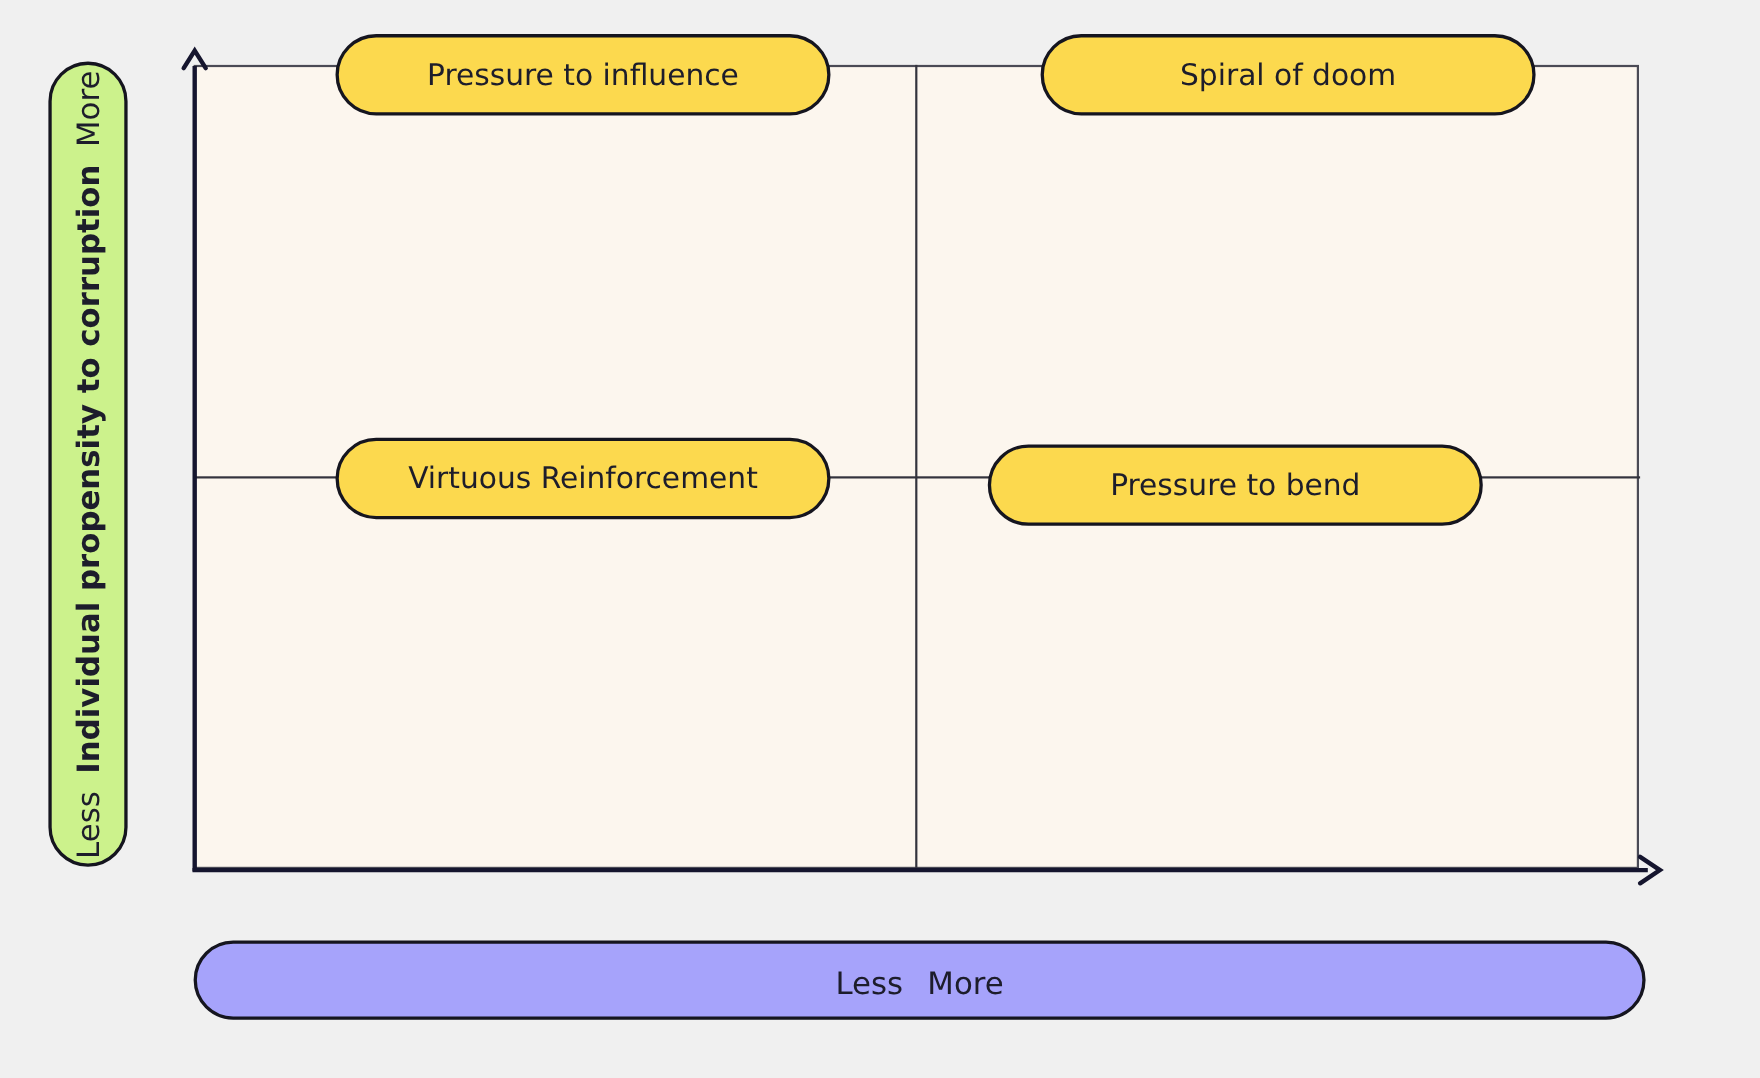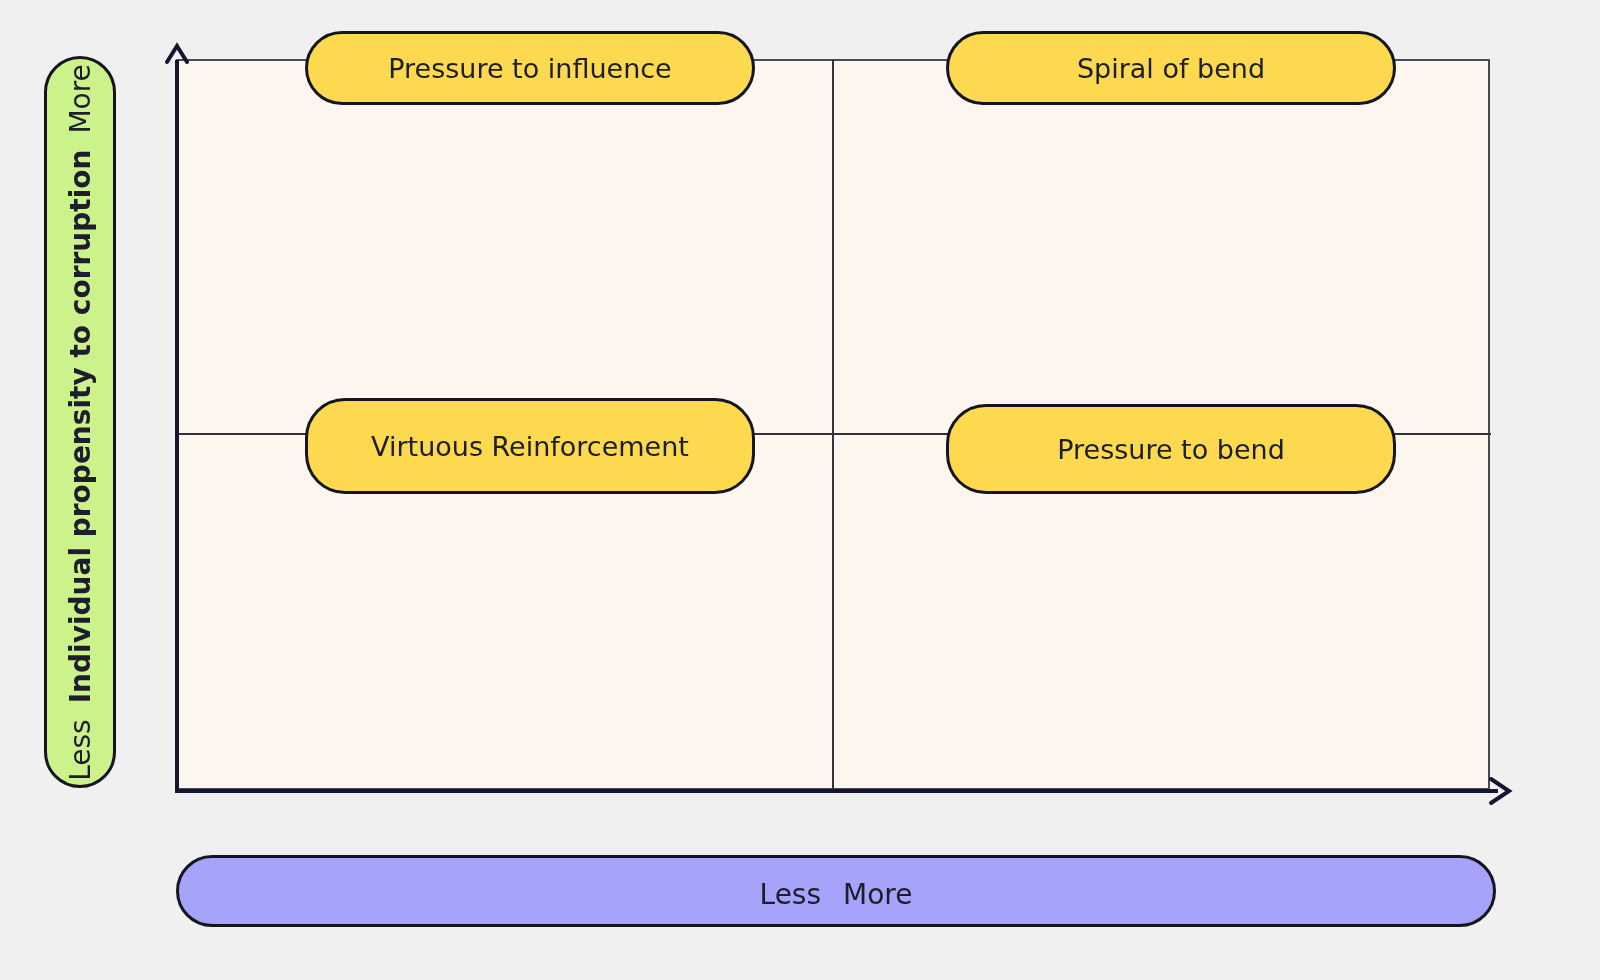--- a/index.html
+++ b/index.html
@@ -101,22 +101,22 @@
     display: flex;
     align-items: center;
     justify-content: center;
     font-size: 27px;
     color: #1d1d2b;
     font-weight: 400;
     white-space: nowrap;
   }
   .quad-tl { left: 305px;  top: 31px;  width: 450px; height: 74px; }
   .quad-tr { left: 946px;  top: 31px;  width: 450px; height: 74px; }
-  .quad-bl { left: 305px;  top: 398px; width: 450px; height: 96px; }
-  .quad-br { left: 946px;  top: 404px; width: 450px; height: 90px; }
+  .quad-bl { left: 305px;  top: 398px; width: 450px; height: 74px; }
+  .quad-br { left: 898px;  top: 404px; width: 450px; height: 74px; }
 
   
   .x-axis-pill {
     position: absolute;
     left: 176px;
     top: 855px;
     width: 1320px;
     height: 72px;
     background: #a6a3fb;
     border: 3px solid #15151f;
@@ -156,21 +156,21 @@
     <line x1="177" y1="60" x2="177" y2="792" stroke="#15152e" stroke-width="4"></line>
 
     <polyline points="167,62 177,46 187,62" fill="none" stroke="#15152e" stroke-width="4" stroke-linecap="round" stroke-linejoin="miter"></polyline>
 
     <line x1="175" y1="791" x2="1498" y2="791" stroke="#15152e" stroke-width="4"></line>
 
     <polyline points="1491,779 1509,791 1491,803" fill="none" stroke="#15152e" stroke-width="4" stroke-linecap="round" stroke-linejoin="miter"></polyline>
   </svg>
 
   <div class="quad-pill quad-tl">Pressure to influence</div>
-  <div class="quad-pill quad-tr">Spiral of bend</div>
+  <div class="quad-pill quad-tr">Spiral of doom</div>
   <div class="quad-pill quad-bl">Virtuous Reinforcement</div>
   <div class="quad-pill quad-br">Pressure to bend</div>
 
   <div class="x-axis-pill">
     <span class="end-label">Less</span>
     <span class="end-label">More</span>
   </div>
 
 </div>
 

